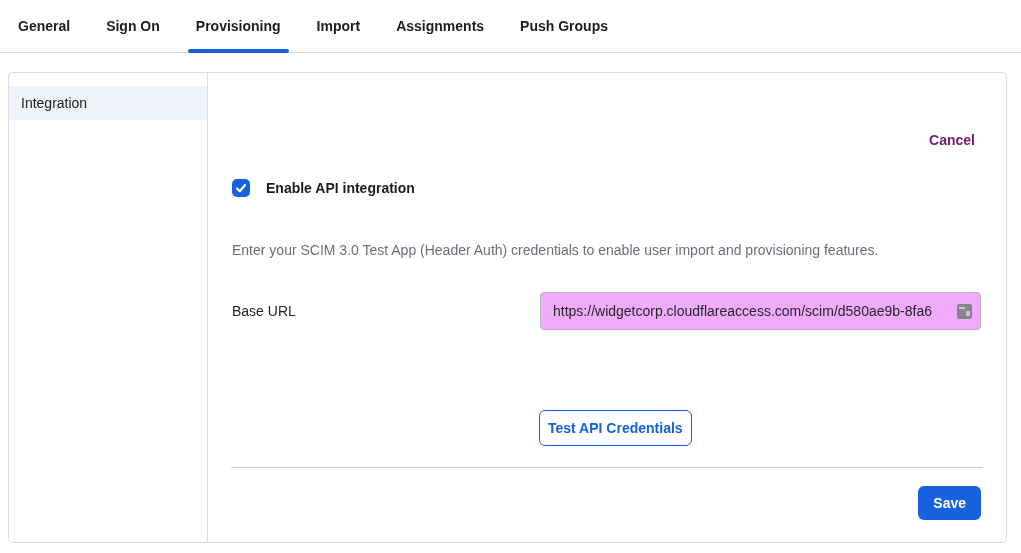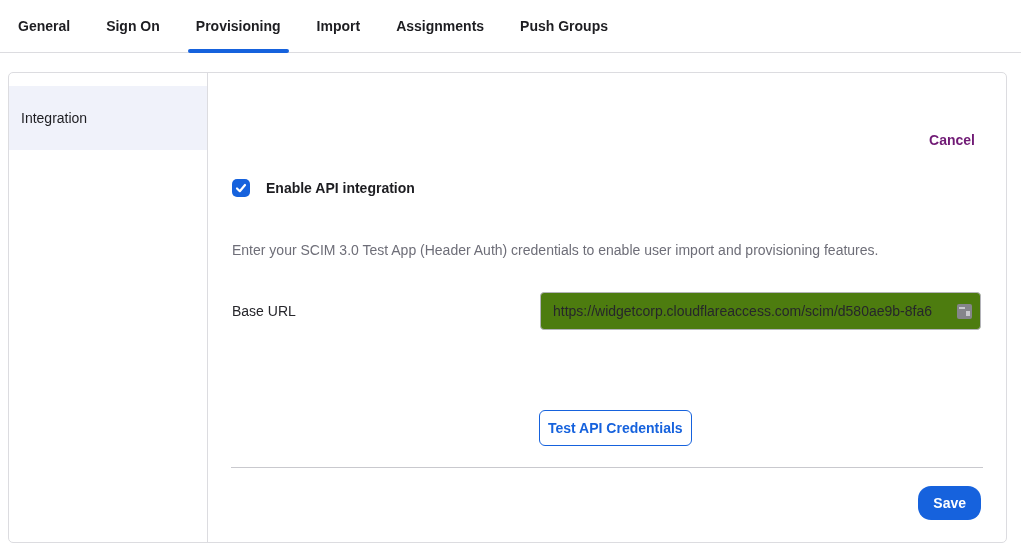--- a/index.html
+++ b/index.html
@@ -37,21 +37,21 @@
     display:flex; background:#fff;
   }
 
   
   .sidebar {
     width:199px; flex:none;
     border-right:1px solid #dcdce0;
     padding-top:13px;
   }
   .sidebar-heading { font-size:14px; font-weight:bold; padding:0 12px 10px; }
-  .sidebar-item { font-size:14px; padding:24px 12px; cursor:pointer; }
+  .sidebar-item { font-size:14px; padding:9px 12px; cursor:pointer; }
   .sidebar-item.selected { background:#f0f2fa; }
 
   
   .main { flex:1; position:relative; font-size:14px; }
 
   .cancel-link {
     position:absolute; top:59px; right:31px;
     color:#701a75; font-weight:bold; cursor:pointer;
   }
 
@@ -78,21 +78,21 @@
   }
   .field-row.base-url { top:219px; }
   .field-row.api-token { top:280px; }
   .field-label { width:308px; flex:none; color:#26262b; }
   .input-wrap { flex:1; position:relative; height:38px; }
   .textfield {
     width:100%; height:38px;
     border:1px solid #b4b4ba; border-radius:4px;
     padding:0 12px;
     font-family:"Liberation Sans", sans-serif;
-    font-size:14px; color:#26262b; background:#4d7c0f;
+    font-size:14px; color:#26262b; background:#f0abfc;
     outline:none;
   }
   .textfield.token { font-weight:bold; font-size:13px; letter-spacing:1.6px; }
   .overflow-artifact {
     position:absolute; right:9px; top:12px;
     width:15px; height:15px; border-radius:2px;
     background:
       linear-gradient(#c9c9ce,#c9c9ce) 2px 3px / 6px 2px no-repeat,
       linear-gradient(#c9c9ce,#c9c9ce) 9px 7px / 4px 5px no-repeat,
       #85858b;
@@ -108,21 +108,21 @@
   }
 
   .footer-divider {
     position:absolute; top:394px; left:23px; right:23px;
     border-top:1px solid #c9c9ce;
   }
 
   .save-btn {
     position:absolute; top:413px; right:25px;
     height:34px; padding:0 15px;
-    background:#1662dd; border:none; border-radius:13px;
+    background:#1662dd; border:none; border-radius:6px;
     color:#fff; font-weight:bold; font-size:14px;
     font-family:"Liberation Sans", sans-serif;
     cursor:pointer;
   }
 </style>
 </head>
 <body>
 
 <nav class="tabbar">
   <div class="tab">General</div>

